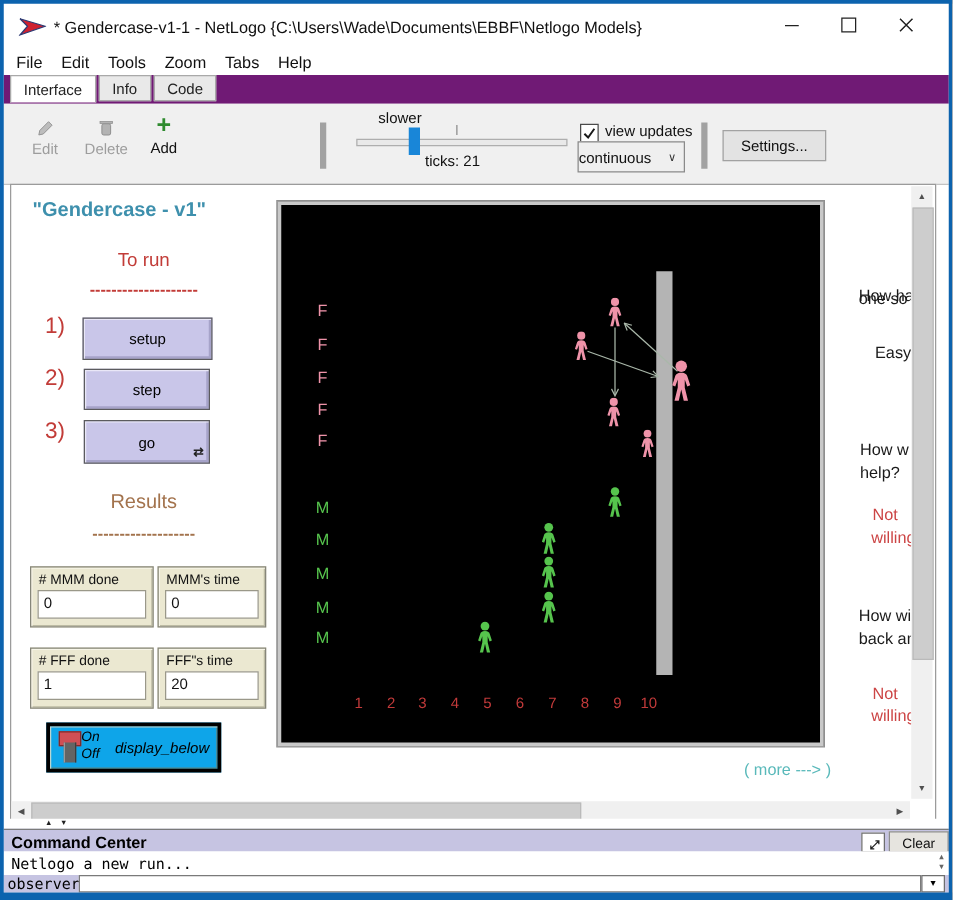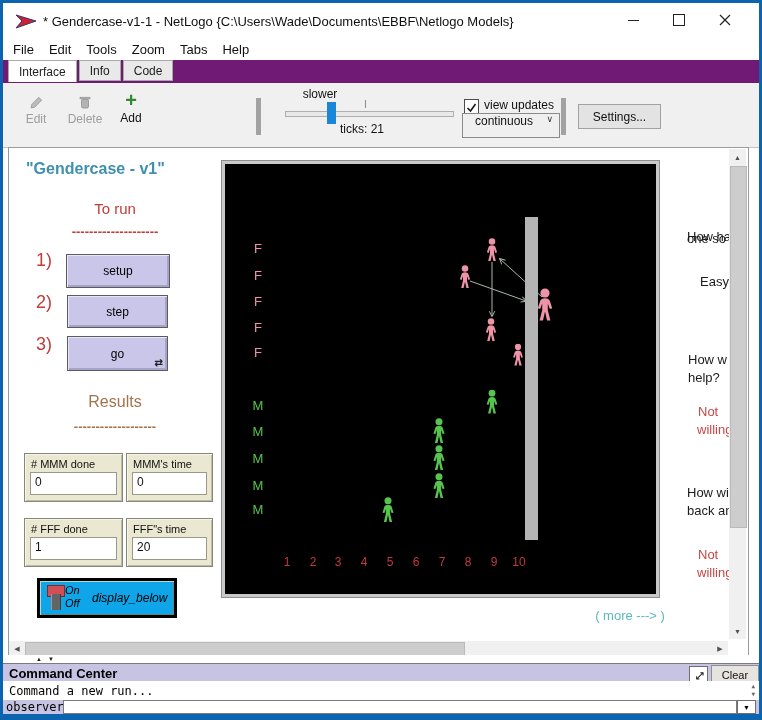--- a/index.html
+++ b/index.html
@@ -25,21 +25,21 @@
   .toollabel.dim{color:#9d9d9d;}
   .sep{position:absolute;width:5px;background:#a2a2a2;}
   .notecombo{position:absolute;left:160px;top:21px;width:83px;height:25px;background:#fff;border:1px solid #7c7c7c;display:flex;align-items:center;}
   .noteicon{font-size:5px;line-height:6px;color:#222;padding:0 3px 0 4px;white-space:nowrap;}
   .notename{font-size:13px;color:#111;flex:1;}
   .notearrow{font-size:8px;color:#222;padding-right:6px;}
   .slider-track{position:absolute;left:282px;top:28px;width:167px;height:4px;background:#e9e9e9;border:1px solid #aeaeae;}
   .slider-handle{position:absolute;left:324px;top:19px;width:9px;height:22px;background:#1986d8;}
   .slider-tick{position:absolute;left:362px;top:17px;width:1px;height:8px;background:#8a8a8a;}
   .checkbox{position:absolute;left:461px;top:16px;width:13px;height:13px;background:#fff;border:1px solid #4a4a4a;}
-  .select{position:absolute;left:459px;top:30px;width:84px;height:23px;background:#efefef;border:1px solid #8a8a8a;display:flex;font-size:12px;padding-left:12px;color:#111;}
+  .select{position:absolute;left:459px;top:30px;width:84px;height:23px;background:#efefef;border:1px solid #8a8a8a;display:flex;align-items:center;font-size:12px;padding-left:0;color:#111;}
   .select .chev{margin-left:auto;padding-right:6px;font-size:9px;color:#333;}
   .settings-btn{position:absolute;left:575px;top:21px;width:81px;height:23px;background:#e3e3e3;border:1px solid #a2a2a2;font-size:12px;display:flex;align-items:center;justify-content:center;color:#111;}
   
   .iface{position:absolute;left:8px;top:147px;width:739px;height:510px;background:#fff;border:1px solid #9b9b9b;overflow:hidden;}
   .nl-note{position:absolute;font-size:15px;}
   .nl-btn{position:absolute;background:#c9c6e9;border:1px solid #5b5b5e;
     box-shadow:inset 1px 1px 0 #e9e7f7,inset -2px -2px 0 #a6a3c9;
     display:flex;align-items:center;justify-content:center;font-size:12px;color:#000;}
   .stepnum{position:absolute;font-size:18px;color:#c23c38;}
   .monitor{position:absolute;background:#ebe8d1;border:1px solid #86867a;
@@ -297,21 +297,21 @@
     <div class="cc-expand">
       <svg width="11" height="11" viewBox="0 0 12 12">
         <path d="M4 11 L11 4 M8 4 h3 v3 M7 11 h-3 v-3" stroke="#222" stroke-width="1.1" fill="none"></path>
       </svg>
     </div>
     <div class="cc-clear">
       <span>Clear</span>
     </div>
   </div>
   <div class="cc-output">
-    <span>Command a new run...</span>
+    <span>Netlogo a new run...</span>
     <div class="mini-arrows">
       <span>▲</span>
       <span>▼</span>
     </div>
   </div>
   <div class="cc-input">
     <span class="cc-prompt">observer&gt;</span>
     <input class="cc-field" type="text" value="" style="">
     <div class="cc-drop">
       <span>▼</span>

